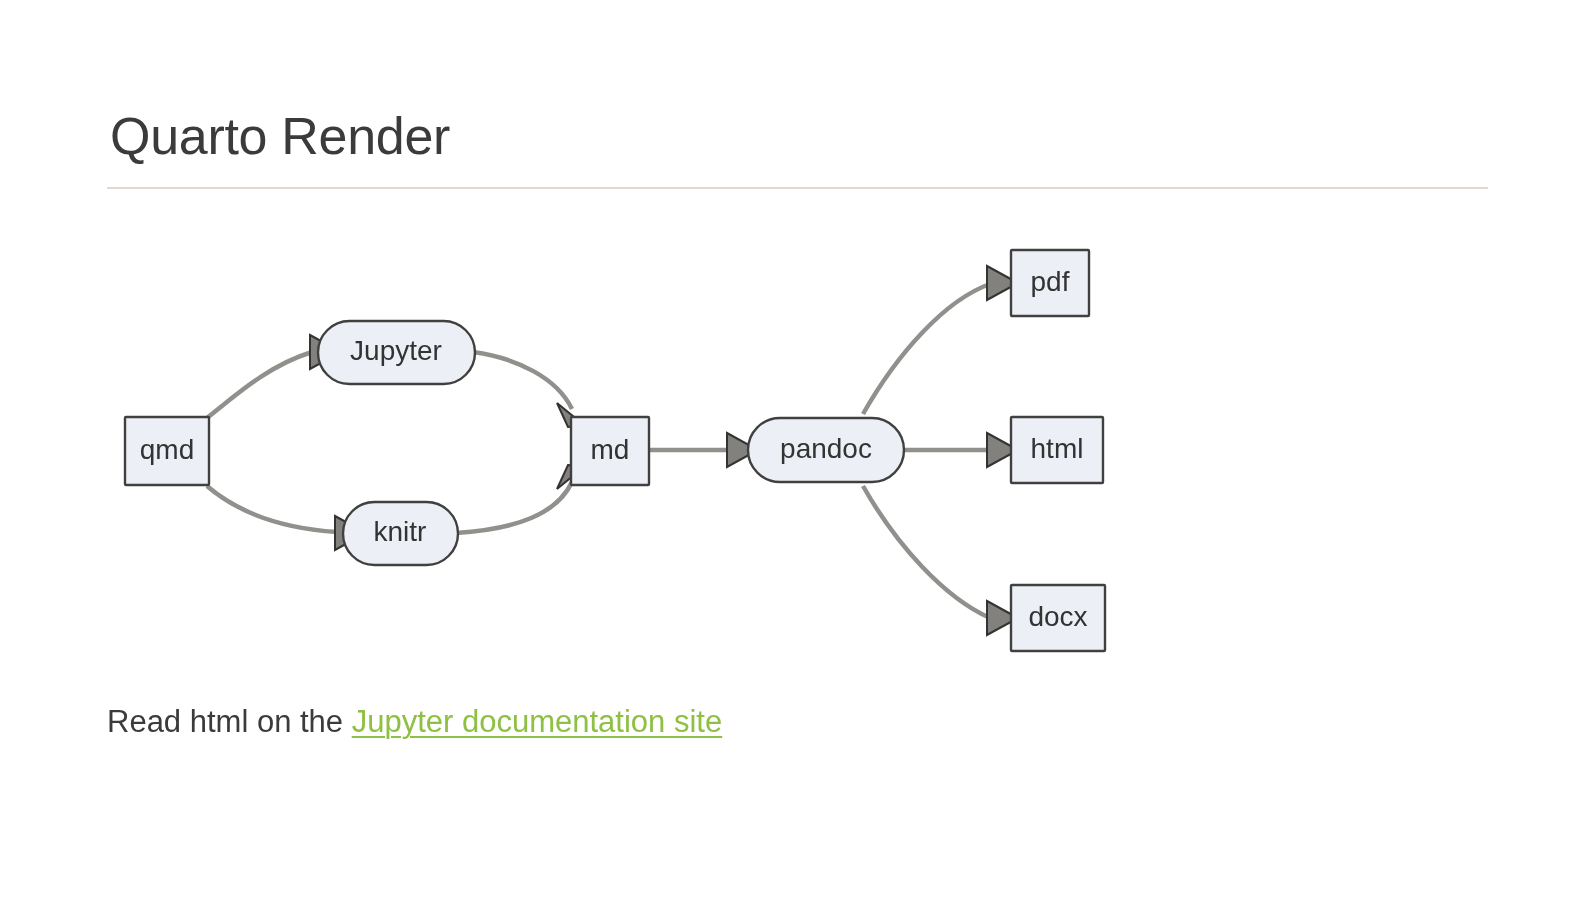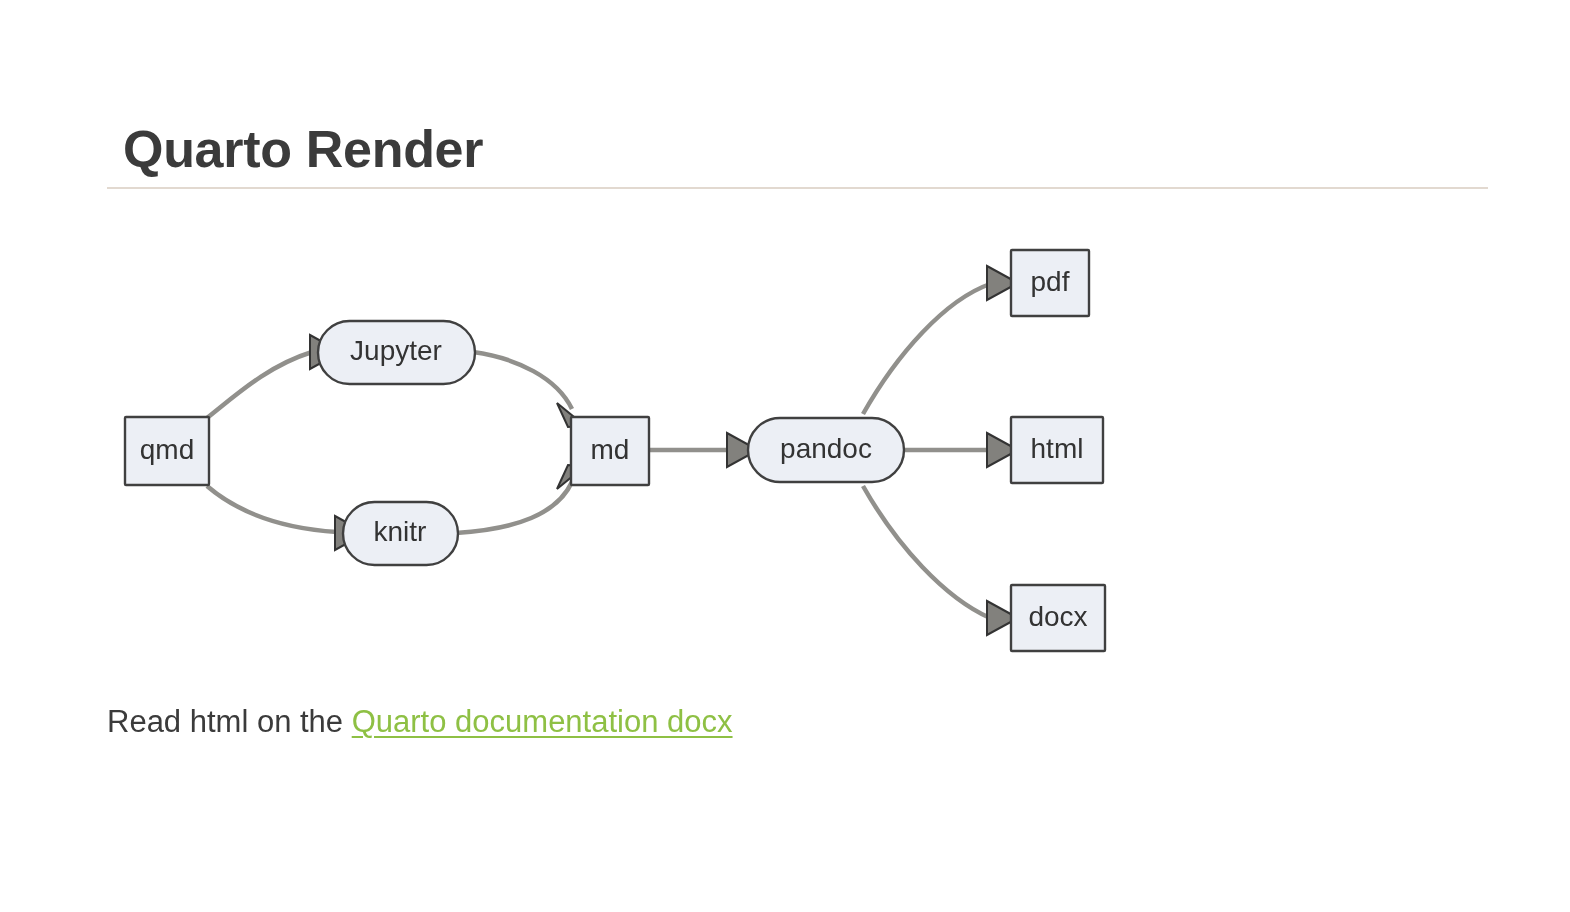--- a/index.html
+++ b/index.html
@@ -24,27 +24,27 @@
   }
 
   .content {
     position: absolute;
     left: 107px;
     top: 0;
     width: 1381px;
   }
 
   .page-title {
-    margin: 16px;
+    margin: 3px;
     padding: 0;
     position: absolute;
     left: 0;
     top: 104px;
     font-size: 52px;
-    font-weight: 700;
+    font-weight: 400;
     letter-spacing: -0.3px;
     color: #3b3b3b;
     line-height: 1.15;
     white-space: nowrap;
   }
 
   .title-rule {
     position: absolute;
     left: 0;
     top: 187px;
@@ -189,16 +189,16 @@
           </g>
 
           <g>
             <rect class="node-shape" x="904" y="359" width="94" height="66" rx="1" ry="1"></rect>
             <text class="node-label" x="951" y="393">docx</text>
           </g>
         </g>
       </svg>
     </div>
 
-    <p class="readmore"><span>Read html on the </span><a href="#">Quarto documentation docx</a></p>
+    <p class="readmore"><span>Read html on the </span><a href="#">Jupyter documentation site</a></p>
 
   </div>
 </div>
 
 </body></html>

